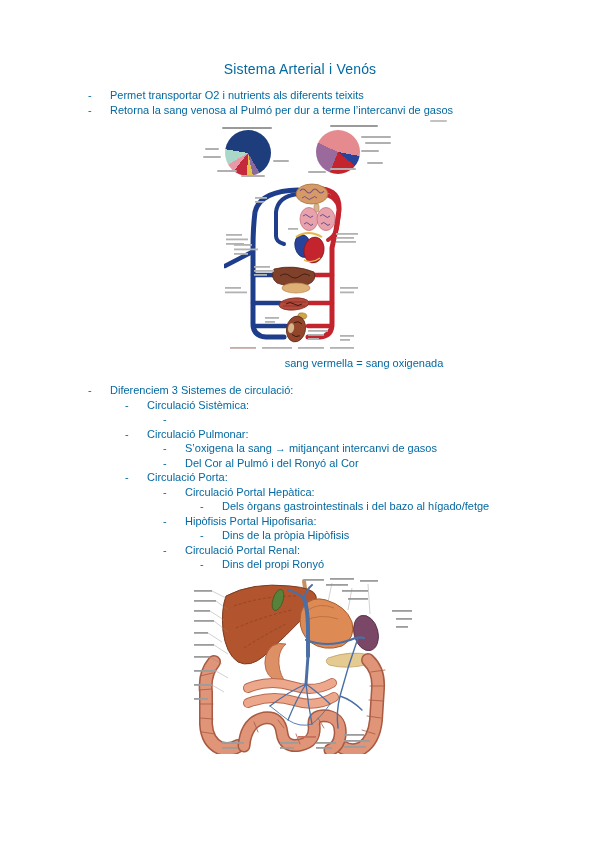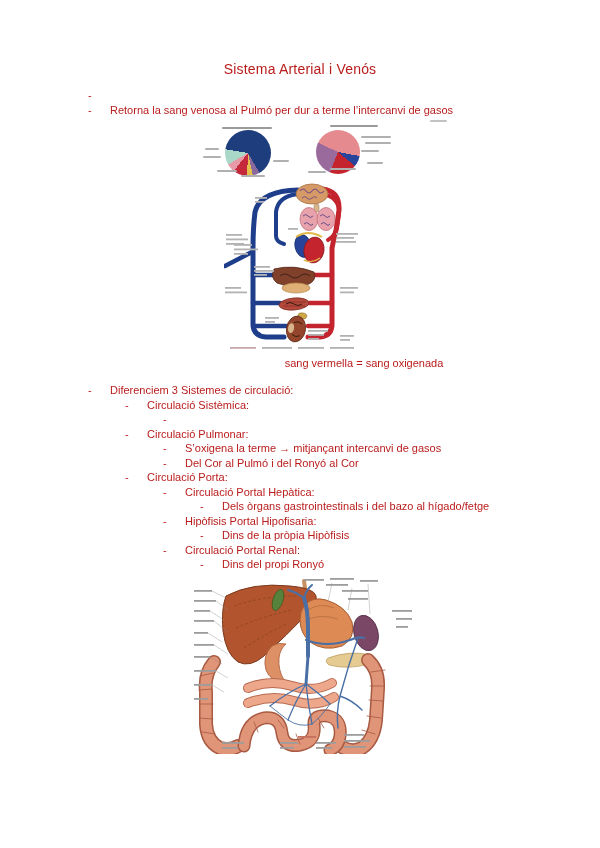--- a/index.html
+++ b/index.html
@@ -1,17 +1,17 @@
 <!DOCTYPE html>
 <html><head>
 <meta charset="utf-8">
 <style>
   html,body{margin:0;padding:0;background:#ffffff;}
   .page{position:relative;width:600px;height:848px;background:#fff;overflow:hidden;
-        font-family:"Liberation Sans",sans-serif;color:#b91c1c;}
+        font-family:"Liberation Sans",sans-serif;color:#0369a1;}
   .title{position:absolute;top:61px;left:0;width:100%;text-align:center;
          font-size:14px;letter-spacing:.2px;}
   .list{position:absolute;left:0;right:0;}
   .intro{top:88px;}
   .outline{top:383px;}
   .li{display:flex;font-size:11px;line-height:14.5px;}
   .li .mk{flex:0 0 22px;}
   .lv1{padding-left:88px;}
   .lv2{padding-left:125px;}
   .lv3{padding-left:163px;}
@@ -31,20 +31,21 @@
 </head>
 <body>
 
 <div class="page">
 
   <div class="title">Sistema Arterial i Venós</div>
 
   <div class="list intro">
     <div class="li lv1">
       <span class="mk">-</span>
+      <span class="tx">Permet transportar O2 i nutrients als diferents teixits</span>
     </div>
     <div class="li lv1">
       <span class="mk">-</span>
       <span class="tx">Retorna la sang venosa al Pulmó per dur a terme l’intercanvi de gasos</span>
     </div>
   </div>
 
   <div class="fig fig1">
     <div class="bar" style="left:27px;top:15px;width:50px;height:2px;background:#9a9a9a"></div>
     <div class="bar" style="left:135px;top:13px;width:48px;height:2px;background:#9a9a9a"></div>
@@ -163,21 +164,21 @@
       </div>
     <div class="li lv3">
         <span class="mk">-</span>
       </div>
     <div class="li lv2">
         <span class="mk">-</span>
         <span class="tx">Circulació Pulmonar:</span>
       </div>
     <div class="li lv3">
         <span class="mk">-</span>
-        <span class="tx">S’oxigena la terme → mitjançant intercanvi de gasos</span>
+        <span class="tx">S’oxigena la sang → mitjançant intercanvi de gasos</span>
       </div>
     <div class="li lv3">
         <span class="mk">-</span>
         <span class="tx">Del Cor al Pulmó i del Ronyó al Cor</span>
       </div>
     <div class="li lv2">
         <span class="mk">-</span>
         <span class="tx">Circulació Porta:</span>
       </div>
     <div class="li lv3">

